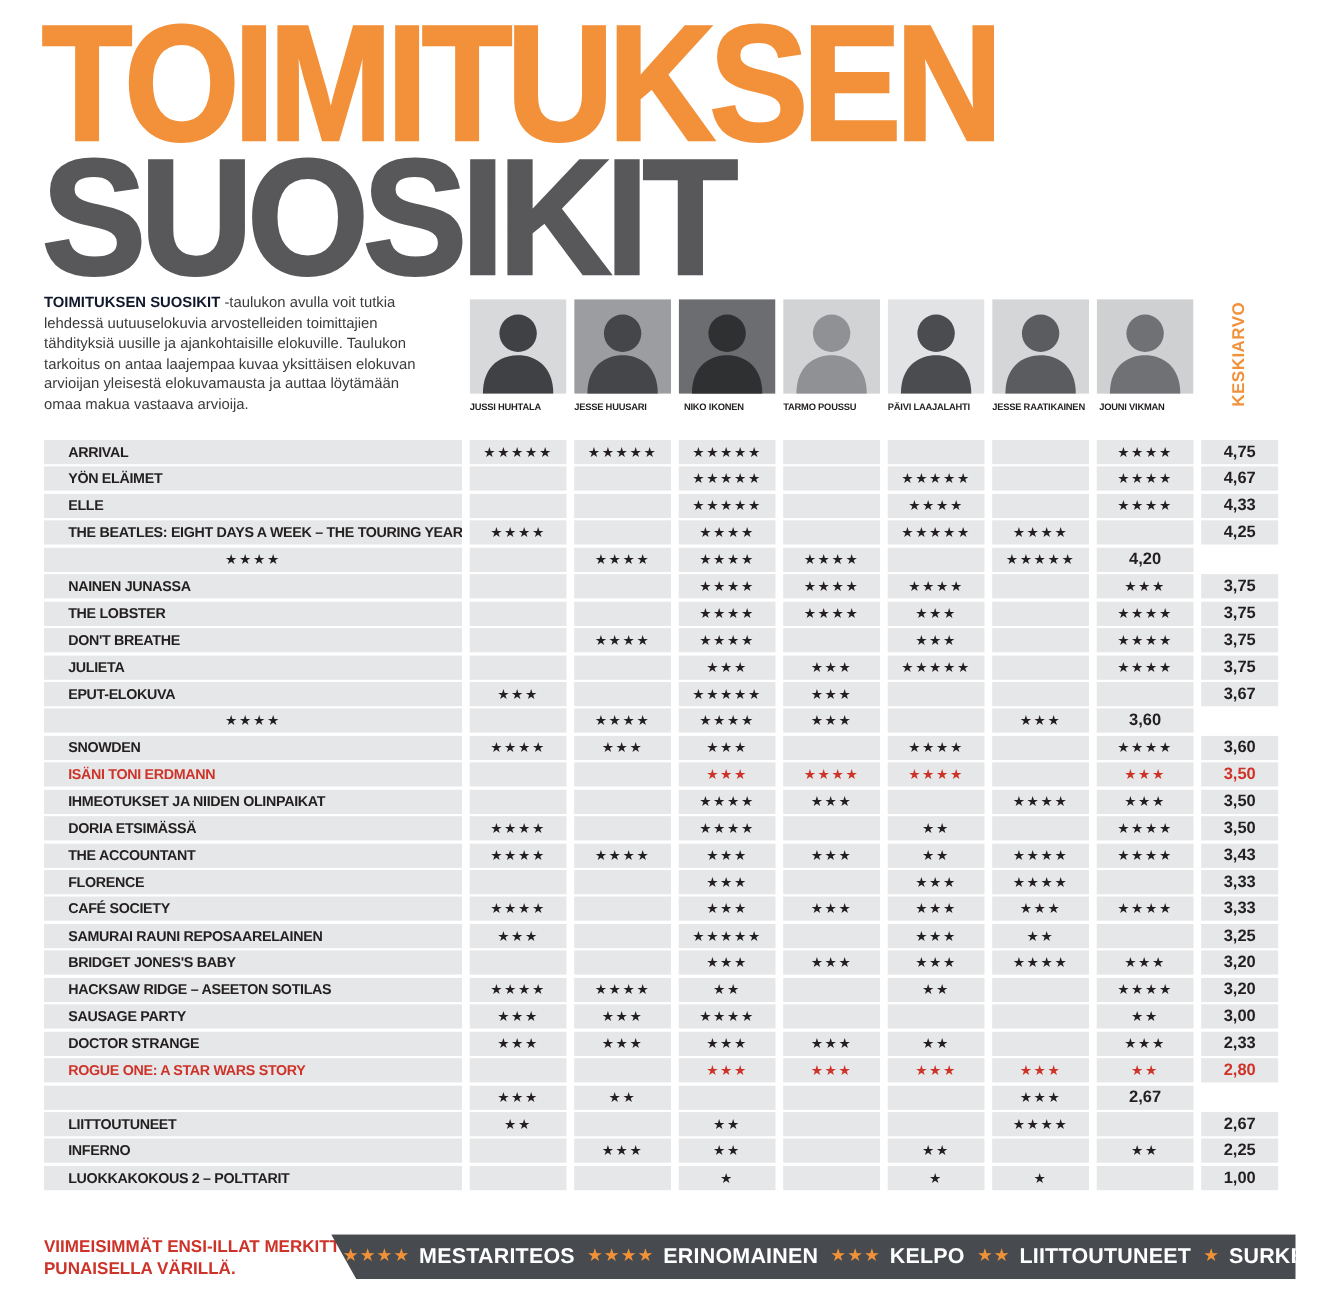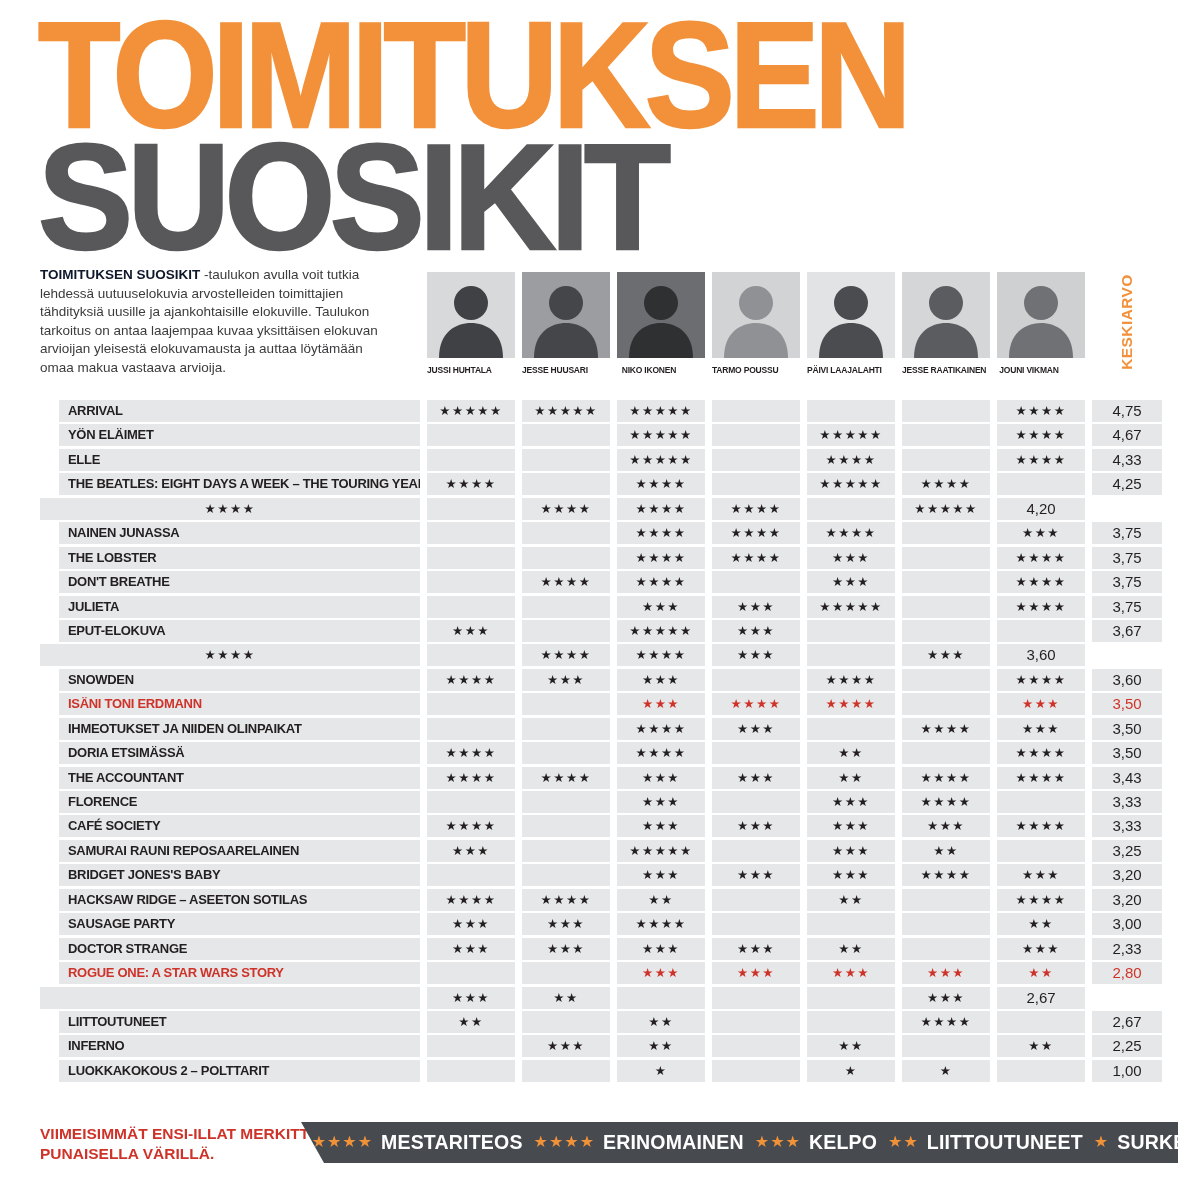--- a/index.html
+++ b/index.html
@@ -56,25 +56,25 @@
   .ratings-table {
     position:absolute; left:40px; top:400px;
     display:flex; flex-direction:column; gap:2.45px;
   }
   .trow {
     display:grid; grid-template-columns:380px repeat(7,88px) 70px;
     column-gap:7px; height:22px;
   }
   .cell { background:#E6E7E8; height:22px; line-height:22px; overflow:hidden; }
   .title-cell {
-    padding-left:9px; font-weight:bold; font-size:13px; letter-spacing:-0.3px;
-    white-space:nowrap; color:#231F20;margin-left:19px;
+    padding-left:22px; font-weight:bold; font-size:13px; letter-spacing:-0.3px;
+    white-space:nowrap; color:#231F20;
   }
   .star-cell { text-align:center; font-size:12.5px; letter-spacing:1.5px; color:#231F20; }
-  .avg-cell  { text-align:center; font-weight:normal; font-size:15px; color:#231F20; }
+  .avg-cell  { text-align:center; font-weight:bold; font-size:15px; color:#231F20; }
   .trow.highlight .title-cell,
   .trow.highlight .star-cell,
   .trow.highlight .avg-cell { color:#CE3329; }
 
   
   .footer-note {
     position:absolute; left:40px; top:1124px;
     color:#CE3329; font-weight:bold; font-size:15.5px; line-height:20px;
   }
   .legend-bar {

